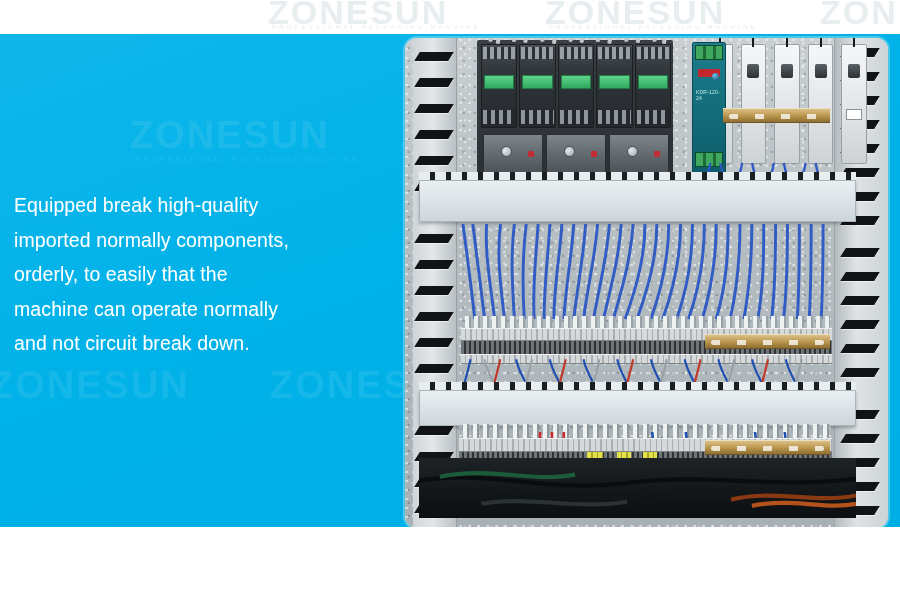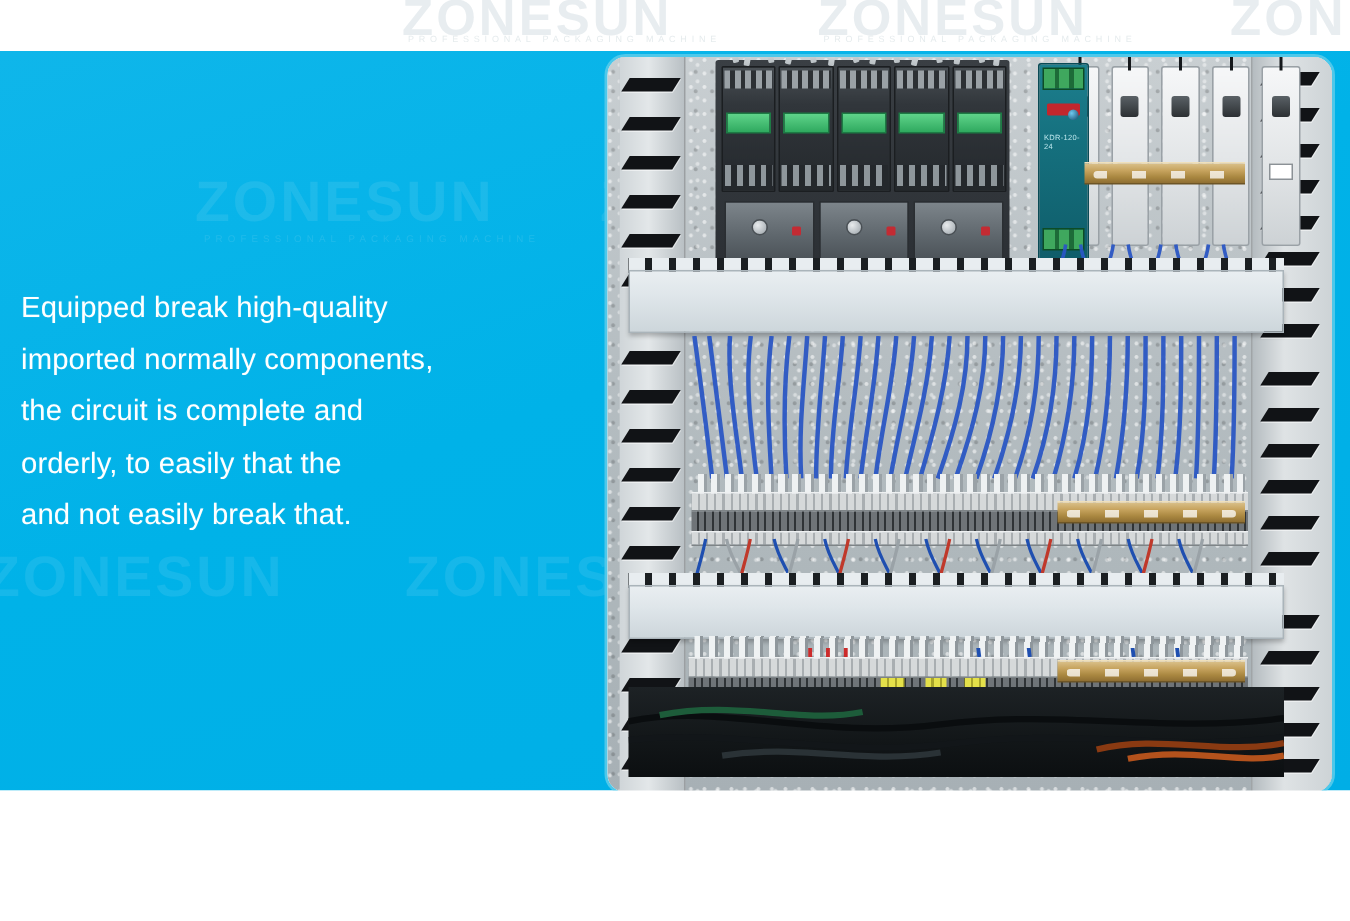--- a/index.html
+++ b/index.html
@@ -364,23 +364,23 @@
     <div class="banner-wm bwm-1">ZONESUN</div>
     <div class="banner-wm bwm-2">ZONESUN</div>
     <div class="banner-wm bwm-3">ZONESUN</div>
     <div class="banner-wm bwm-4">ZONESUN</div>
     <div class="banner-wm-sub bwms-1">PROFESSIONAL PACKAGING MACHINE</div>
     <div class="banner-wm-sub bwms-2">PROFESSIONAL PACKAGING MACHINE</div>
 
     <div class="caption">
       <span class="caption-line">Equipped break high-quality</span>
       <span class="caption-line">imported normally components,</span>
-      <span class="caption-line">the circuit is complete and</span>
       <span class="caption-line">orderly, to easily that the</span>
-      <span class="caption-line">and not easily break that.</span>
+      <span class="caption-line">machine can operate normally</span>
+      <span class="caption-line">and not circuit break down.</span>
     </div>
   </div>
 
   <div class="photo-frame">
     <div class="photo">
 
       <div class="cab-back"></div>
 
       <div class="rail-left">
         <div class="louver-d" style="left:4px; top:14px;"></div>

